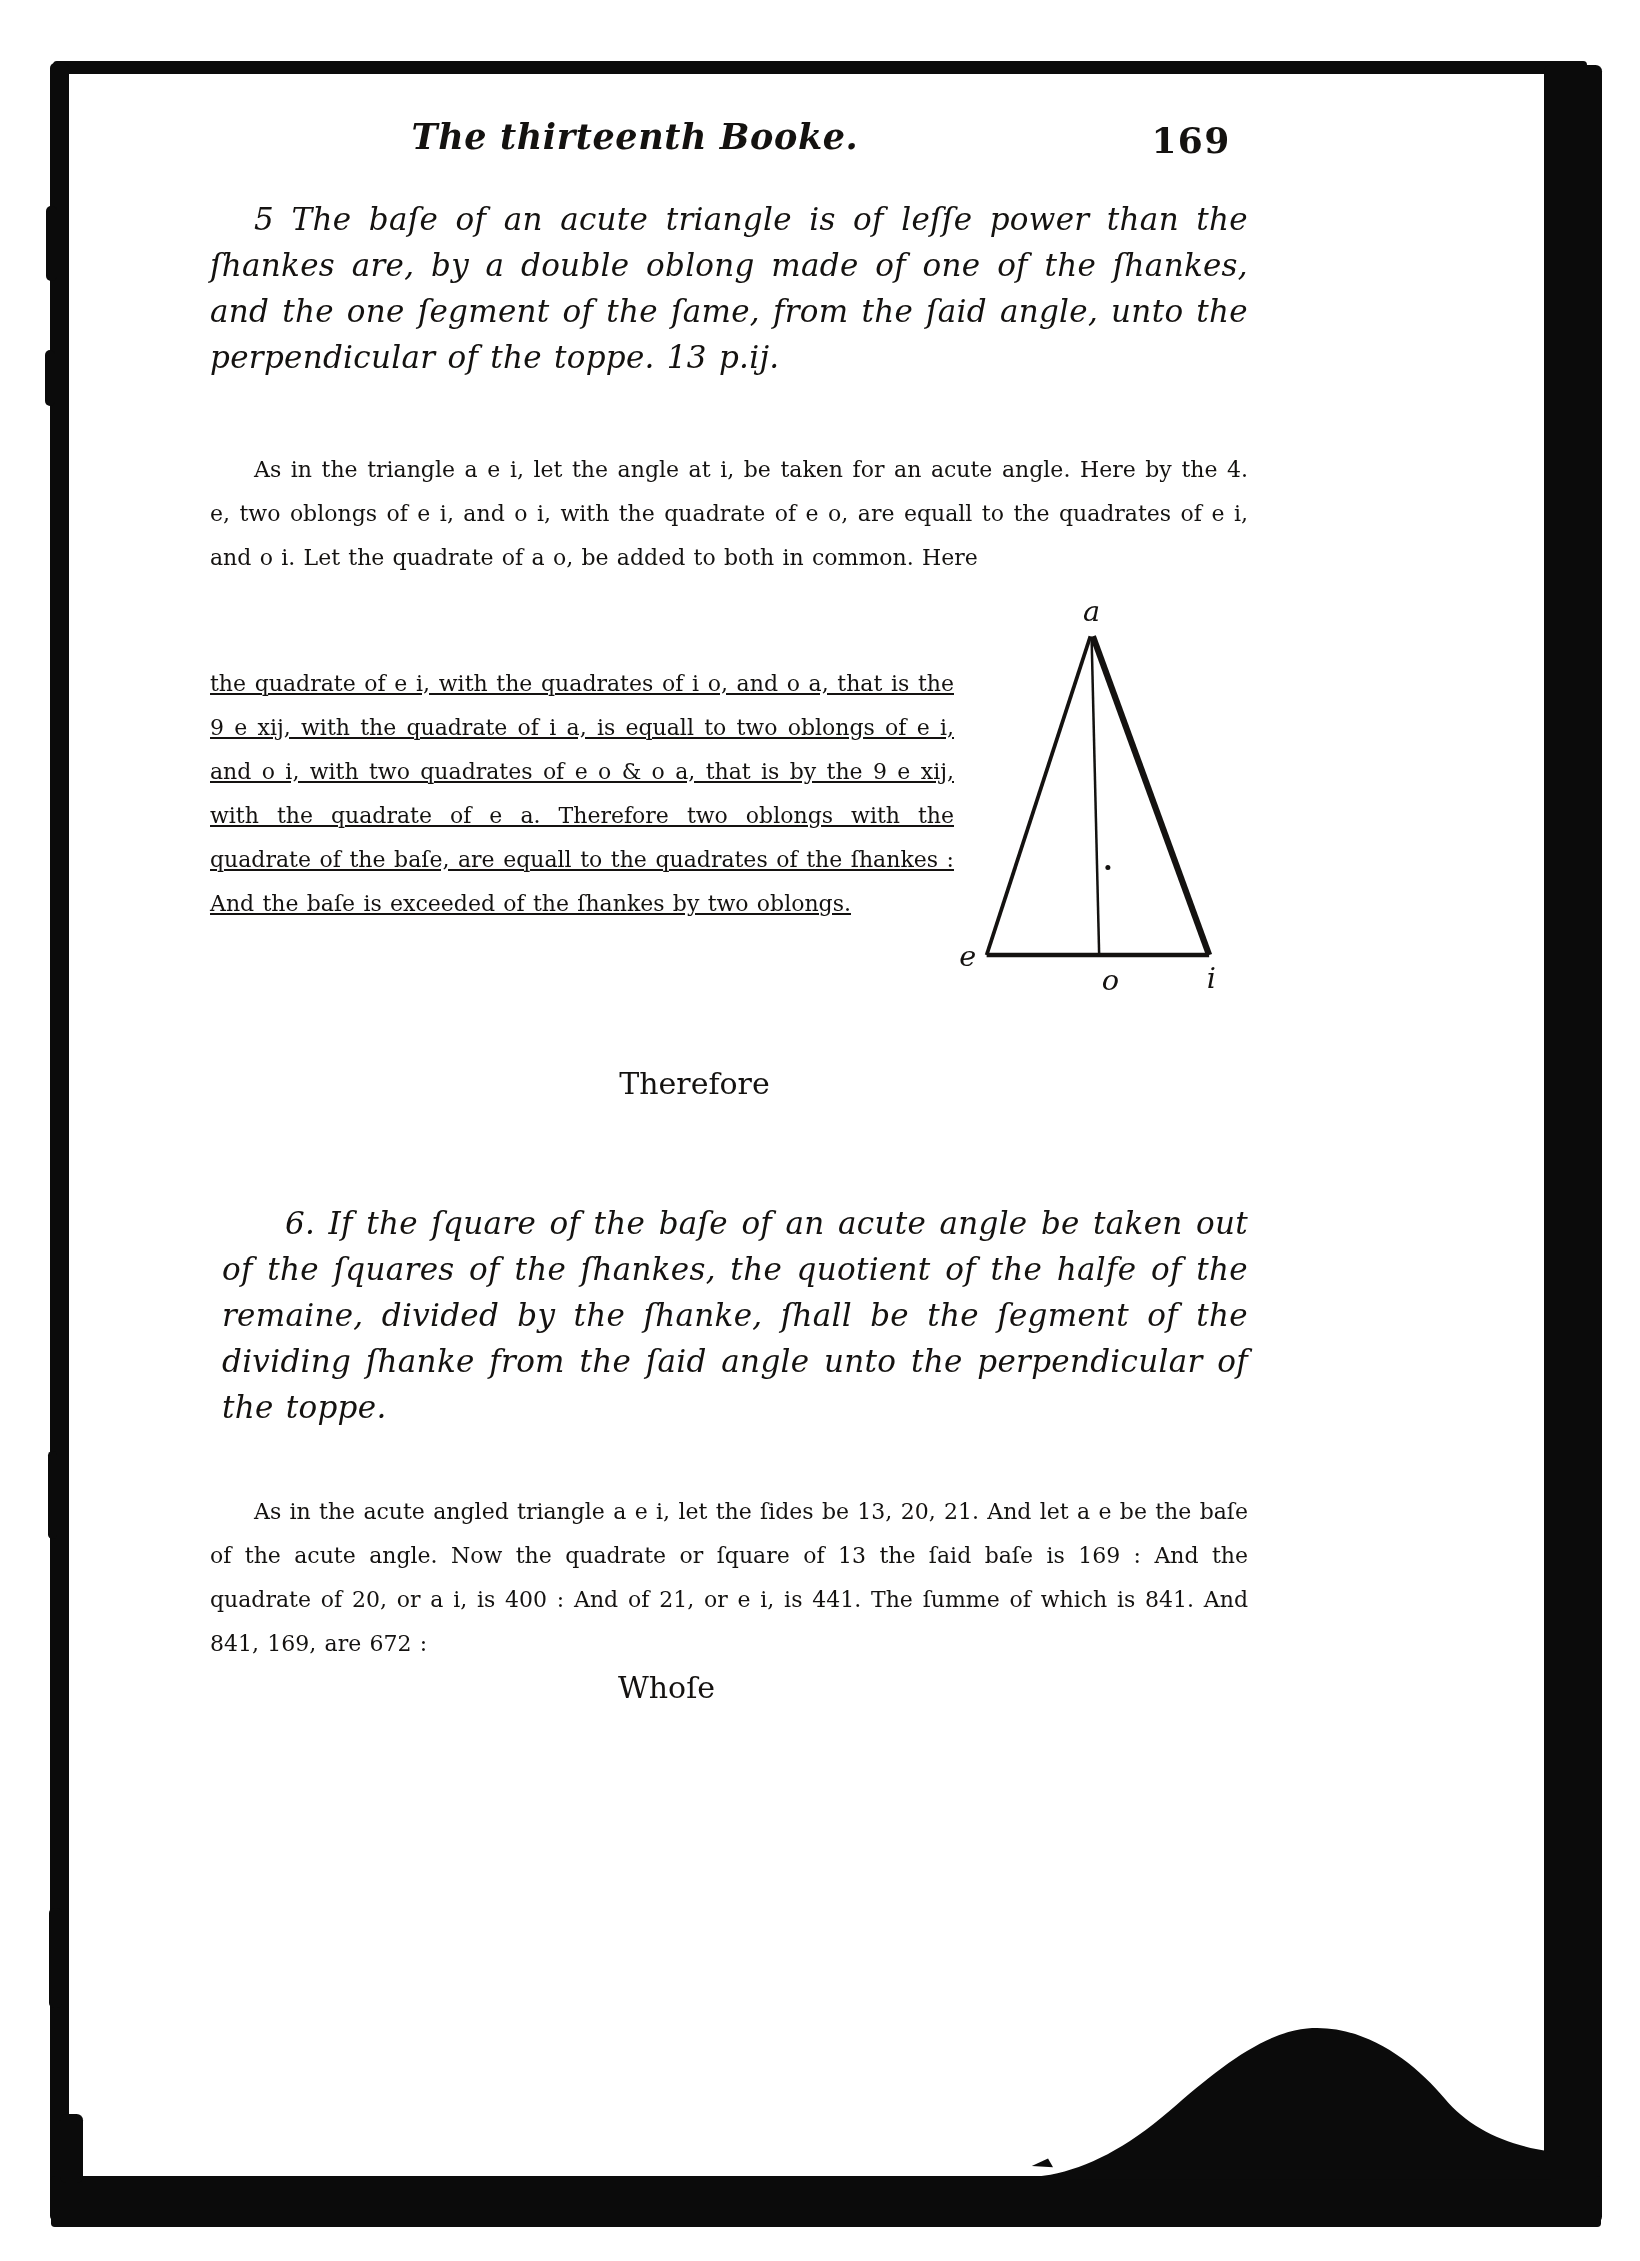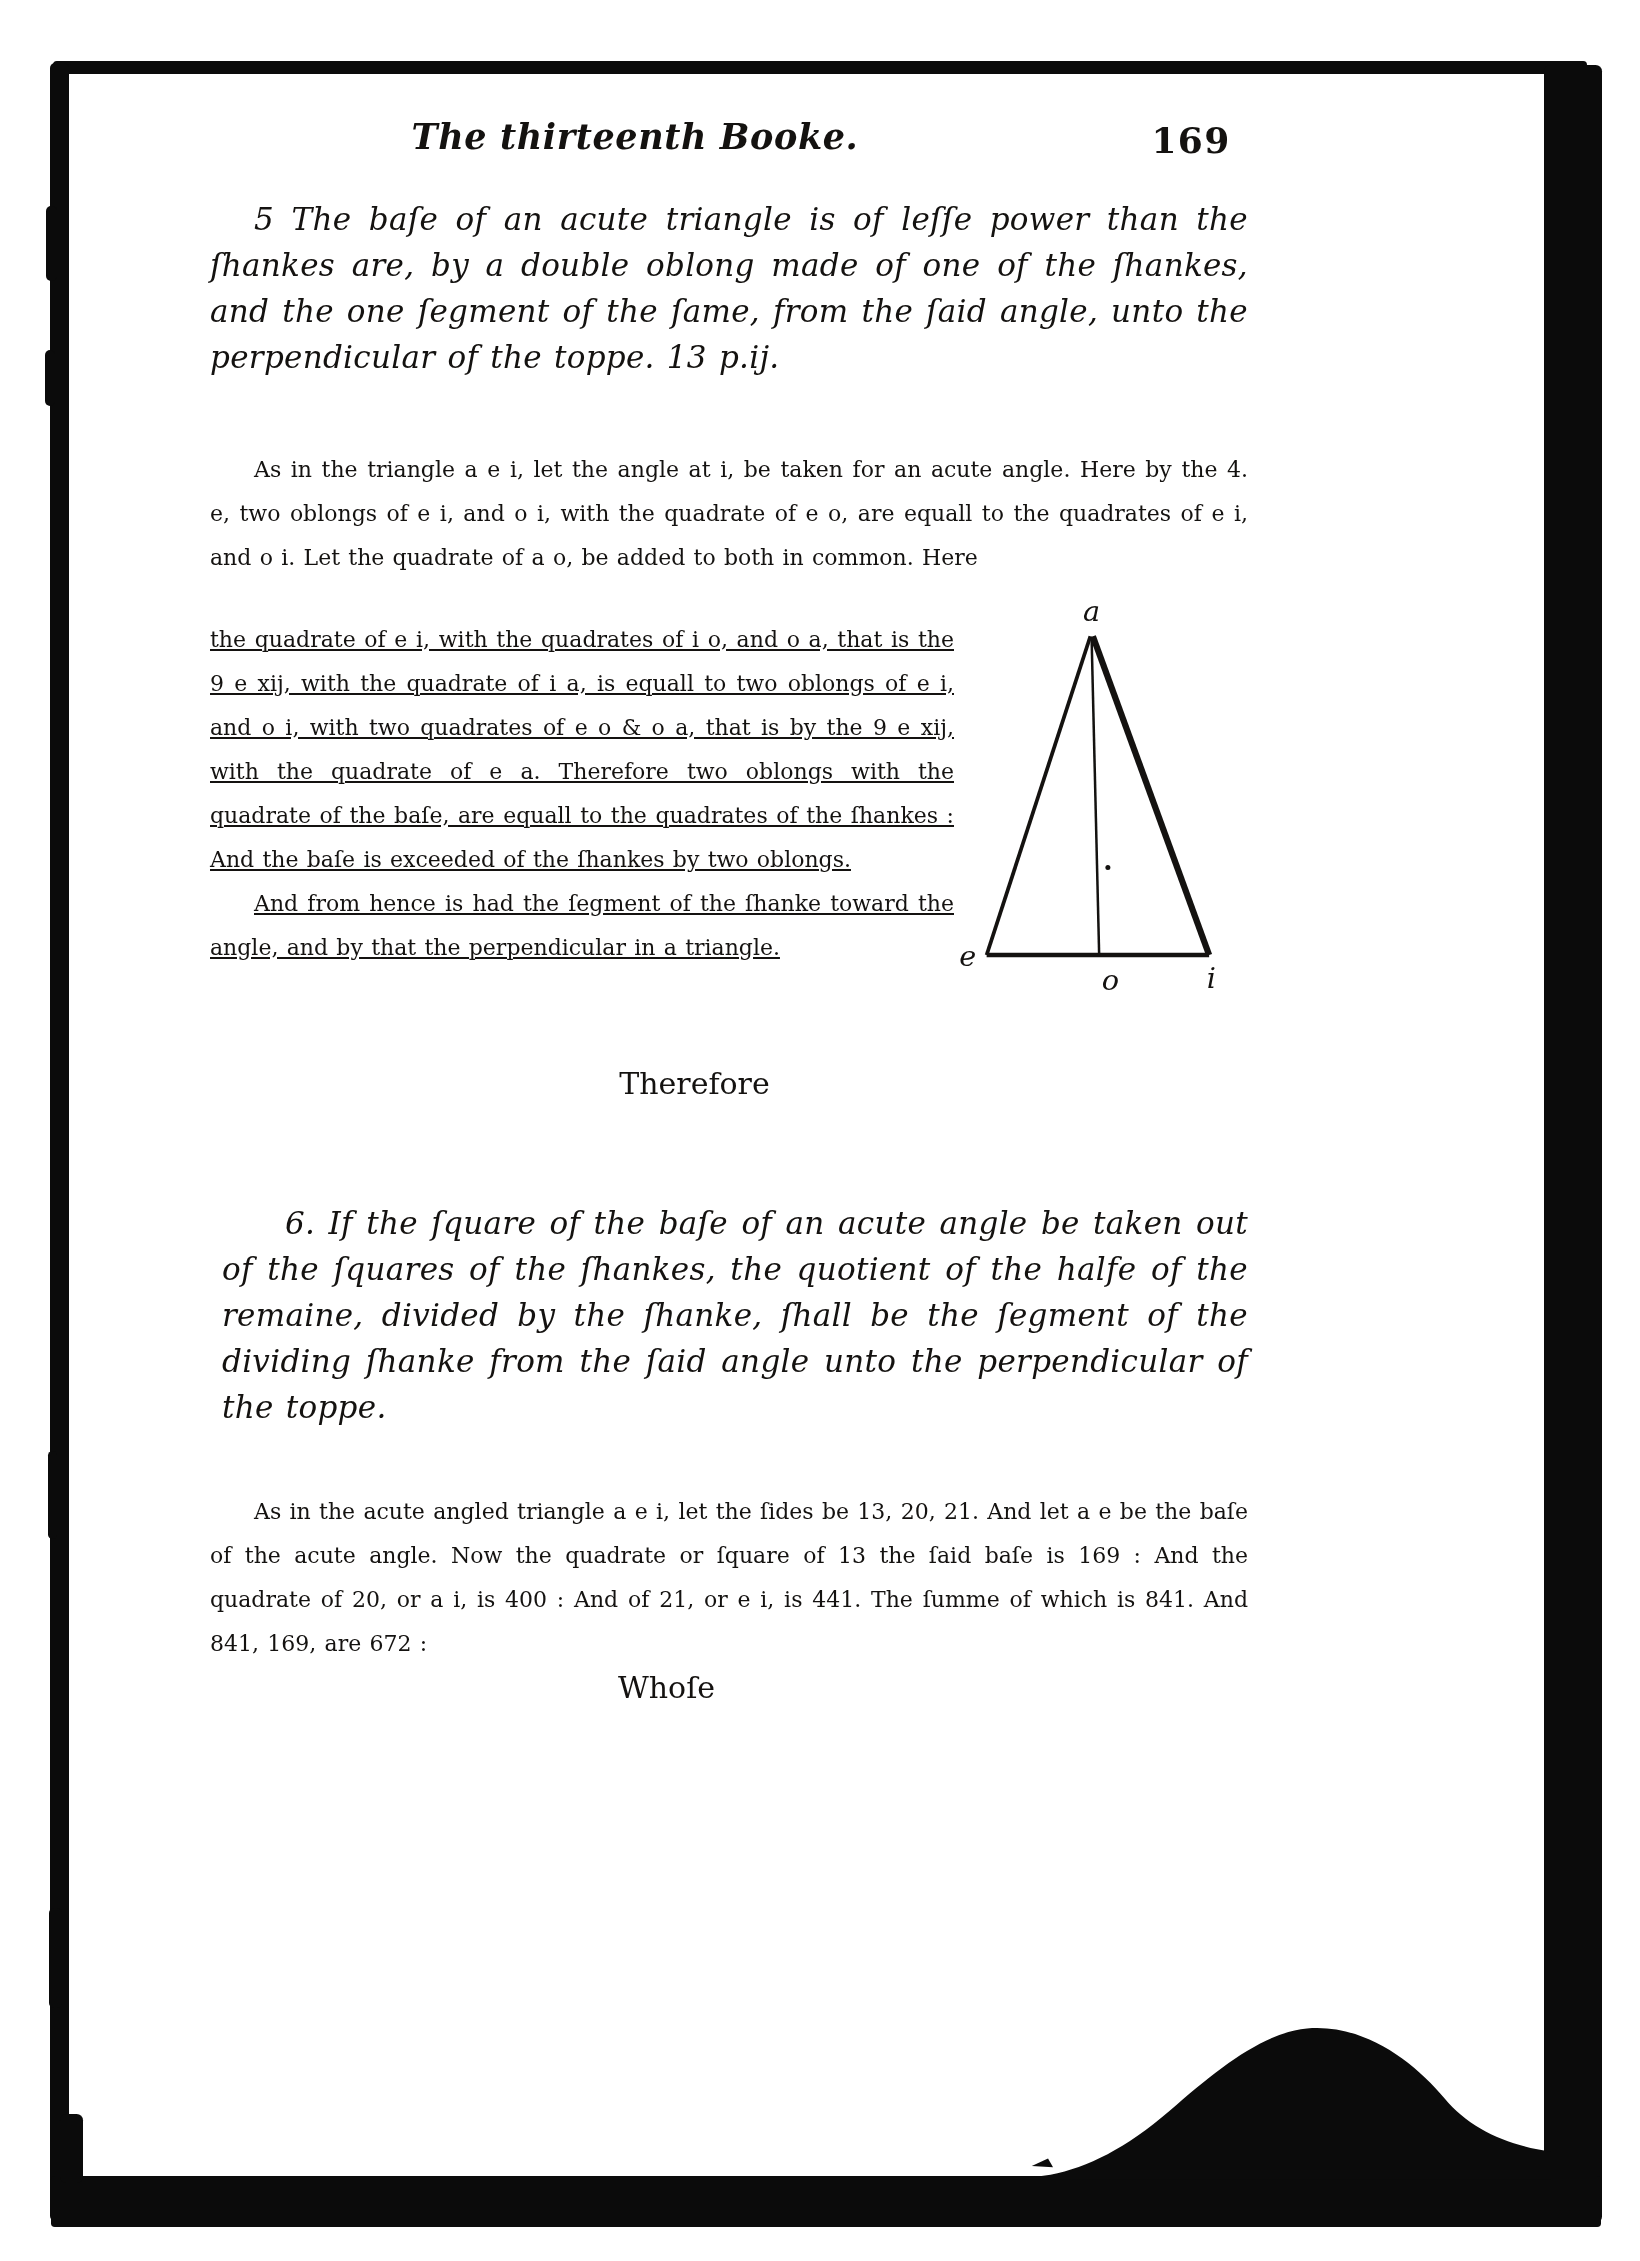--- a/index.html
+++ b/index.html
@@ -84,21 +84,20 @@
       <div class="page-number">169</div>
     </div>
 
     <div class="prop">5  The baſe of an acute triangle is of leſſe power than the ſhankes are, by a double oblong made of one of the ſhankes, and the one ſegment of the ſame, from the ſaid angle, unto the perpendicular of the toppe. 13 p.ij.</div>
 
     <div class="body-par first-par">As in the triangle a e i, let the angle at i, be taken for an acute angle.  Here by the 4. e, two oblongs of e i, and o i, with the quadrate of e o, are equall to the quadrates of e i, and o i. Let the quadrate of a o, be added to both in common. Here</div>
 
     <div class="row">
       <div class="col-text">
         <div class="body-par">the quadrate of e i, with the quadrates of i o, and o a, that is the 9 e xij, with the quadrate of i a, is equall to two oblongs of e i, and o i, with two quadrates of e o &amp; o a, that is by the 9 e xij, with the quadrate of e a.  Therefore two oblongs with the quadrate of the baſe, are equall to the quadrates of the ſhankes : And the baſe is exceeded of the ſhankes by two oblongs.</div>
-        <div class="body-par indent">And from hence is had the ſegment of the ſhanke toward the angle, and by that the perpendicular in a triangle.</div>
       </div>
       <div class="col-fig">
         <svg width="294" height="425" viewBox="0 0 470 680">
 
           <line x1="218" y1="90" x2="52" y2="600" stroke="#141210" stroke-width="6"></line>
           <line x1="222" y1="90" x2="408" y2="600" stroke="#141210" stroke-width="10"></line>
           <line x1="52" y1="600" x2="408" y2="600" stroke="#141210" stroke-width="7"></line>
           <line x1="220" y1="94" x2="232" y2="598" stroke="#141210" stroke-width="4"></line>
           <circle cx="246" cy="460" r="4" fill="#141210"></circle>
           <text class="fig-label" x="206" y="66">a</text>

